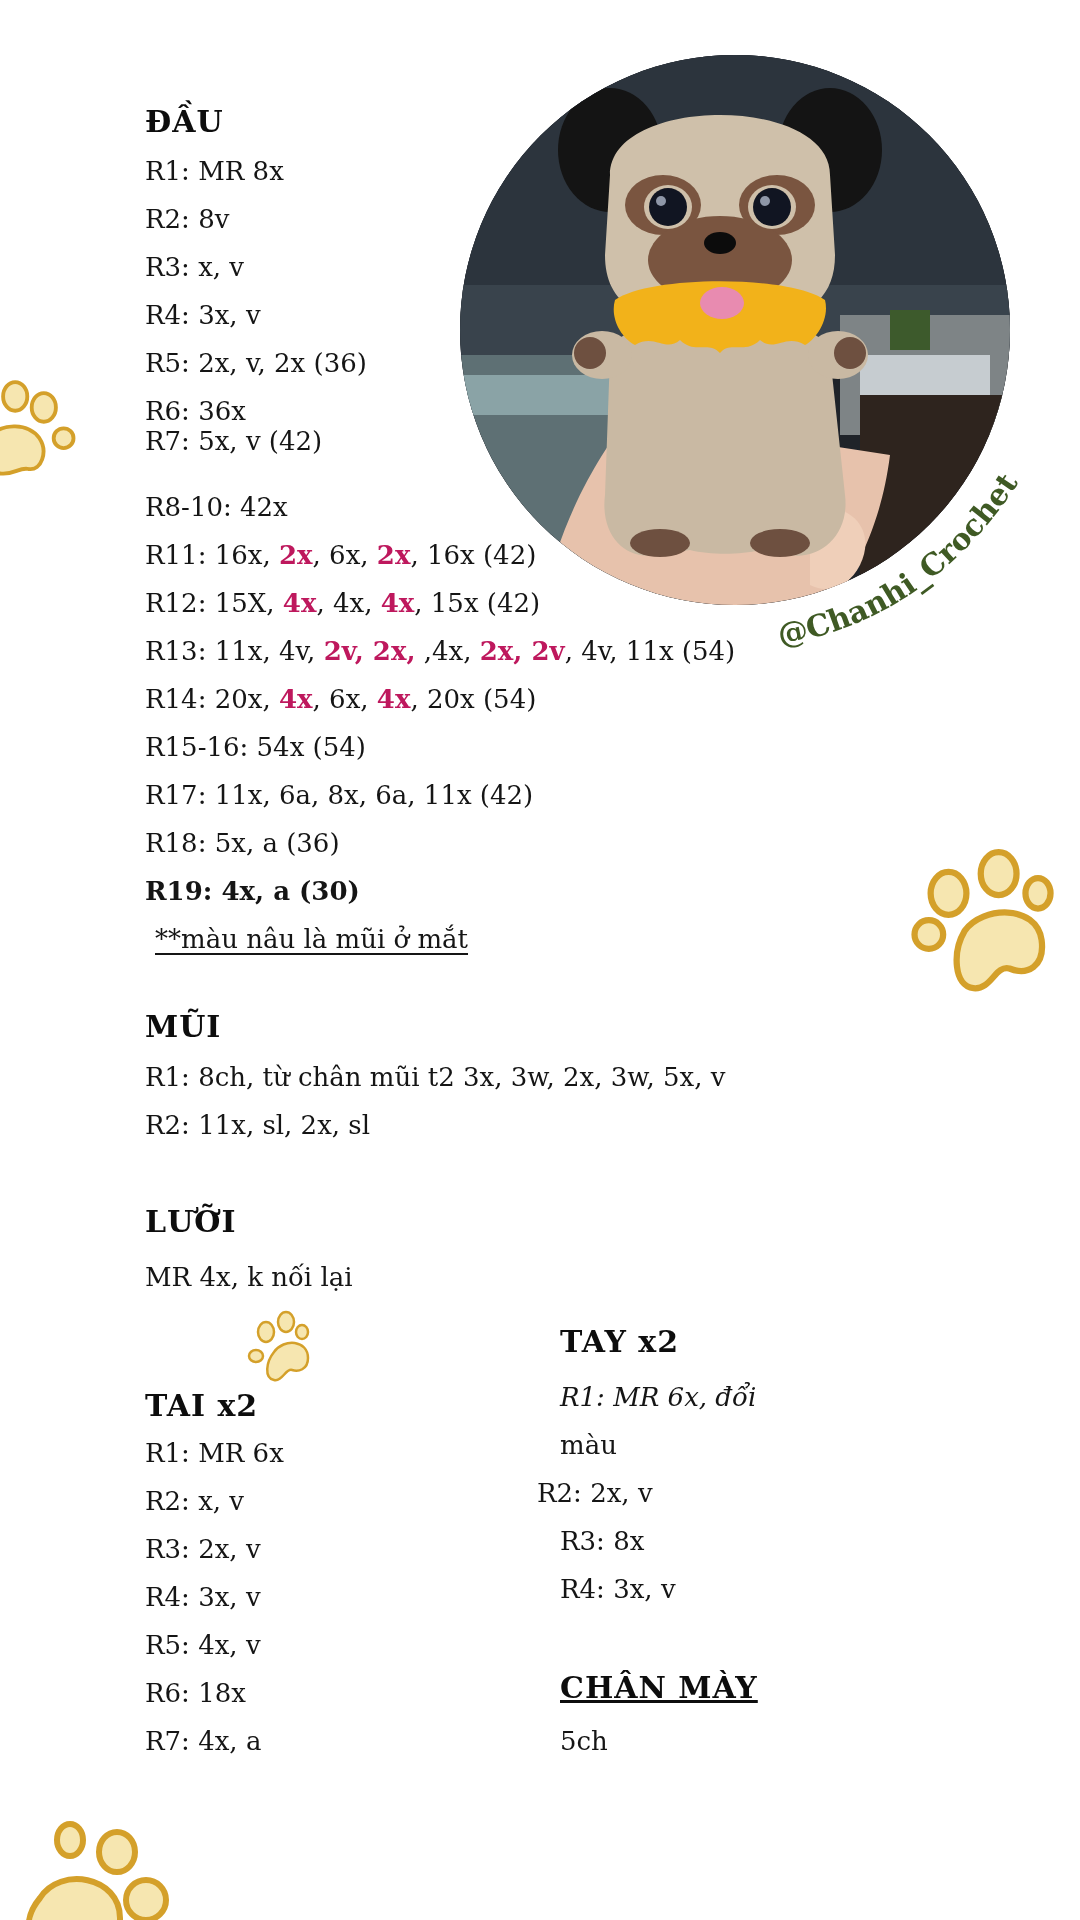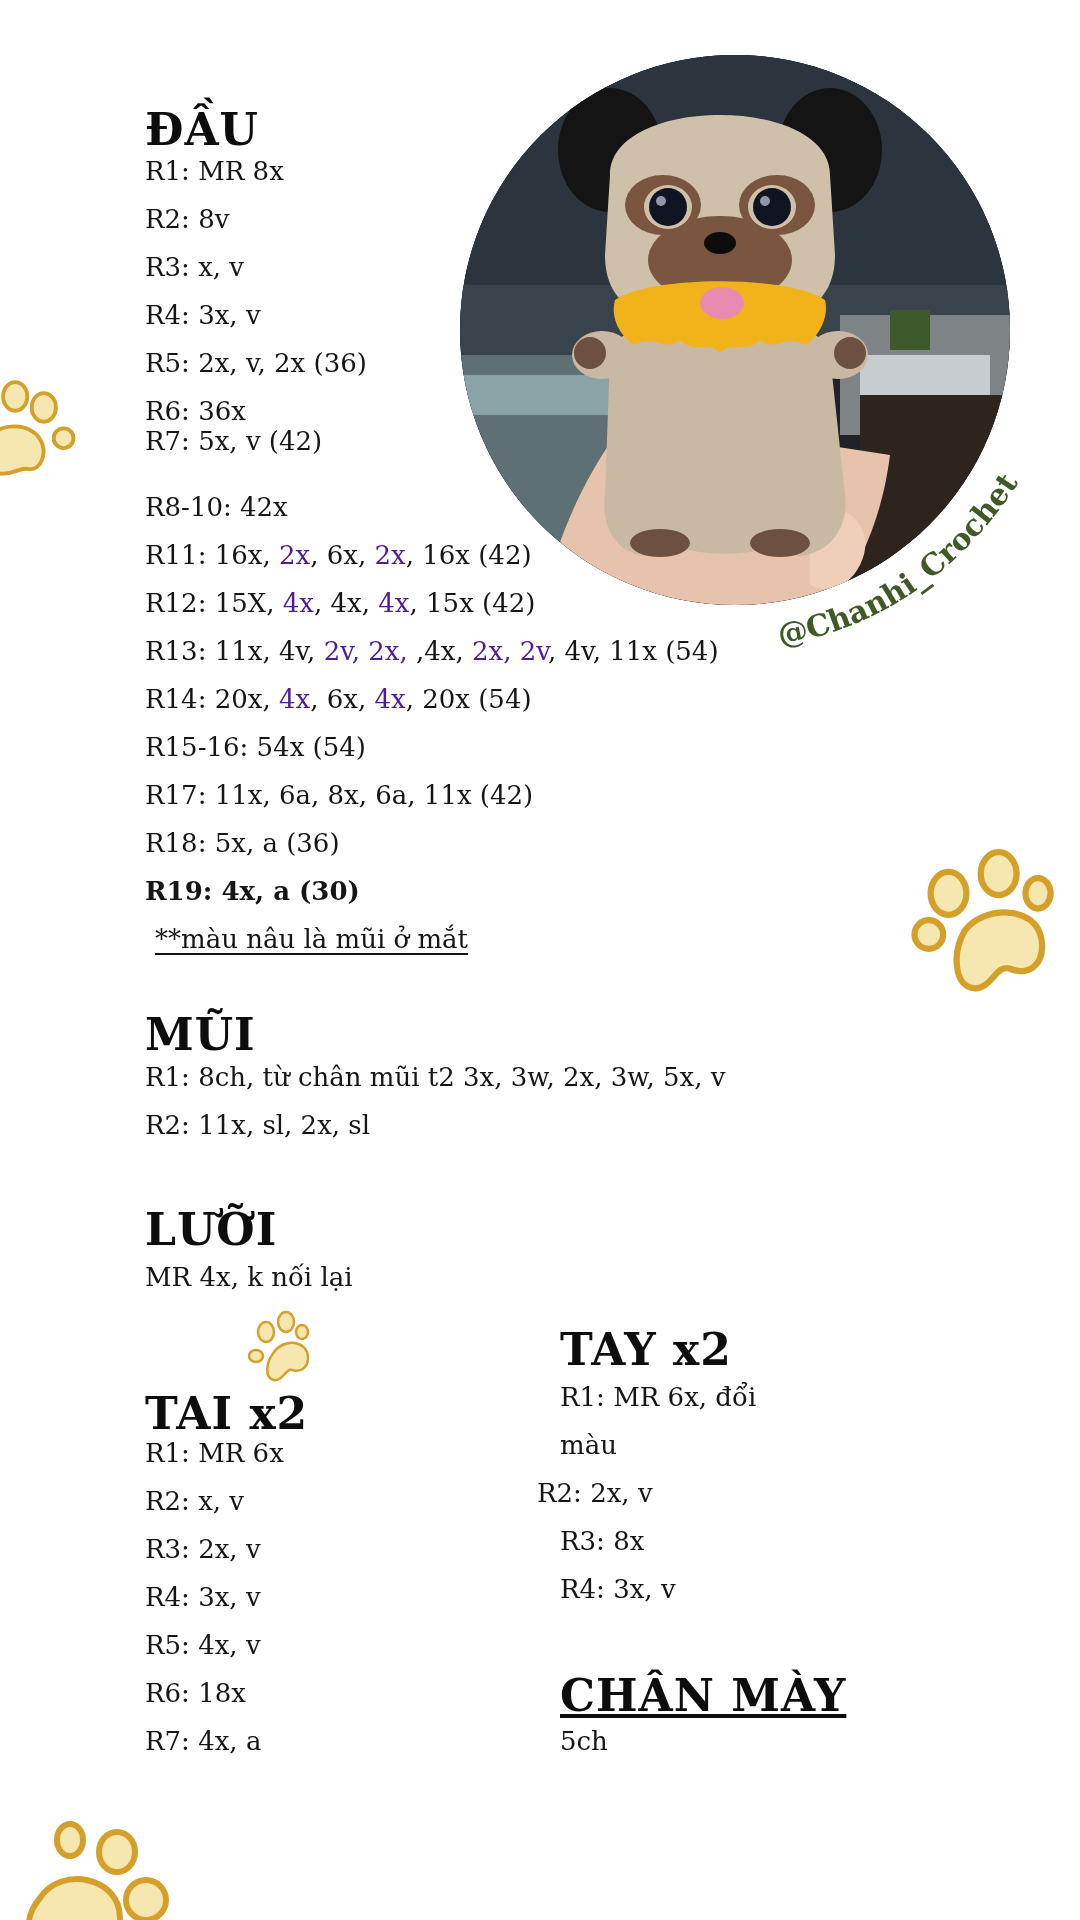--- a/index.html
+++ b/index.html
@@ -13,37 +13,37 @@
       position: relative;
       overflow: hidden;
       font-family: "DejaVu Serif", "Liberation Serif", serif;
       color: #111111;
     }
 
     .heading {
       position: absolute;
       font-family: "DejaVu Serif", serif;
       font-weight: bold;
-      font-size: 44px;
+      font-size: 30px;
       letter-spacing: 1px;
       color: #0d0d0d;
       white-space: nowrap;
       margin: 0;
     }
     .line {
       position: absolute;
       font-family: "DejaVu Serif", serif;
       font-size: 26px;
       color: #151515;
       white-space: nowrap;
       line-height: 32px;
     }
     .hl {
-      color: #4c1d95;
-      font-weight: normal;
+      color: #be185d;
+      font-weight: bold;
     }
     .note {
       text-decoration: underline;
       text-underline-offset: 5px;
       text-decoration-thickness: 2px;
     }
 
     
     .photo {
       position: absolute;
@@ -204,20 +204,20 @@
 <h2 class="heading" style="left:145px; top:1388px;">TAI x2</h2>
 <div class="line" style="left:145px; top:1437px;">R1: MR 6x</div>
 <div class="line" style="left:145px; top:1485px;">R2: x, v</div>
 <div class="line" style="left:145px; top:1533px;">R3: 2x, v</div>
 <div class="line" style="left:145px; top:1581px;">R4: 3x, v</div>
 <div class="line" style="left:145px; top:1629px;">R5: 4x, v</div>
 <div class="line" style="left:145px; top:1677px;">R6: 18x</div>
 <div class="line" style="left:145px; top:1725px;">R7: 4x, a</div>
 
 <h2 class="heading" style="left:560px; top:1324px;">TAY x2</h2>
-<div class="line" style="left:560px; top:1381px;">R1: MR 6x, đổi</div>
+<div class="line" style="left:560px; top:1381px;font-style:italic;">R1: MR 6x, đổi</div>
 <div class="line" style="left:560px; top:1429px;">màu</div>
 <div class="line" style="left:537px; top:1477px;">R2: 2x, v</div>
 <div class="line" style="left:560px; top:1525px;">R3: 8x</div>
 <div class="line" style="left:560px; top:1573px;">R4: 3x, v</div>
 
 <h2 class="heading" style="left:560px; top:1670px;text-decoration:underline;">CHÂN MÀY</h2>
 <div class="line" style="left:560px; top:1725px;">5ch</div>
 
 </body></html>

